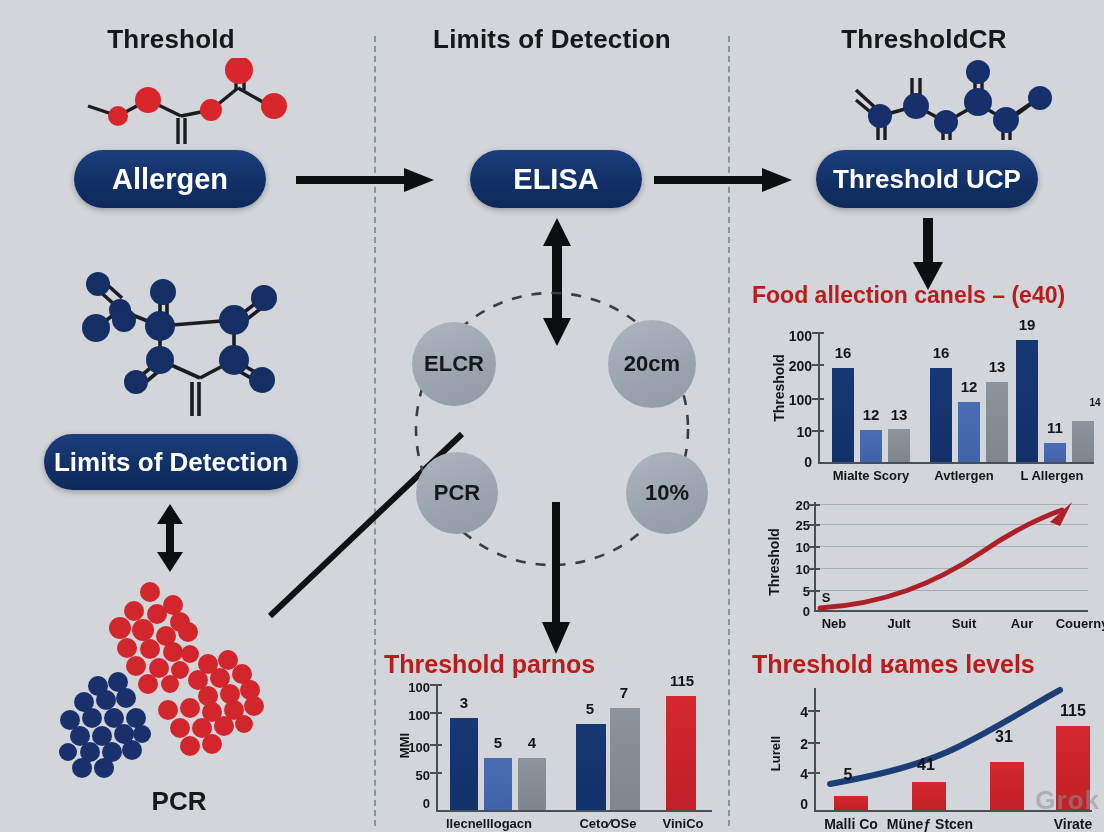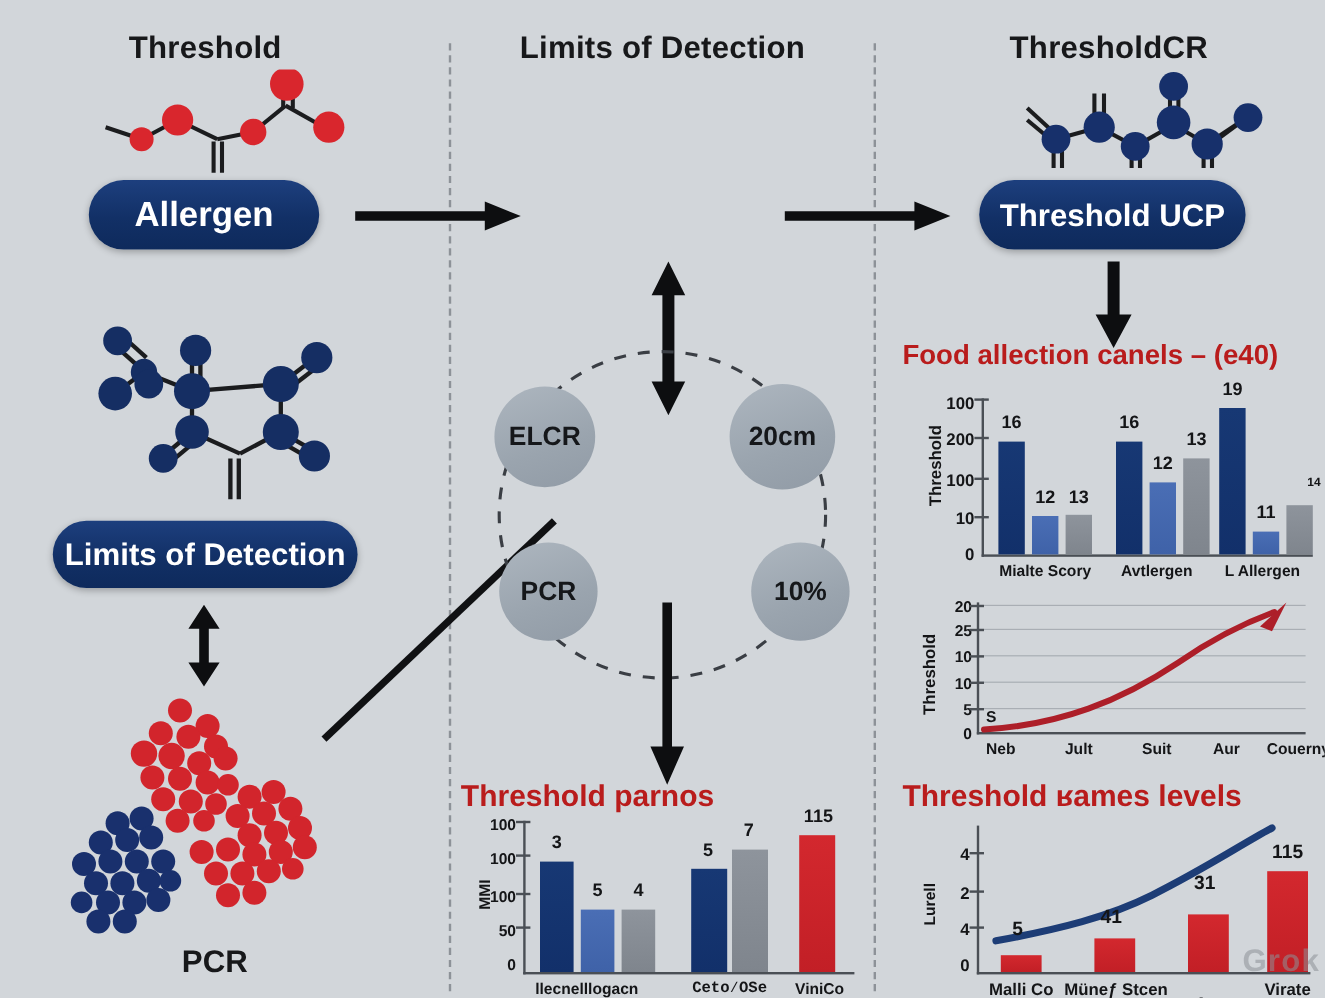--- a/index.html
+++ b/index.html
@@ -267,20 +267,23 @@
   <div class="caption-bold" style="left:64px; top:786px; width:230px;">PCR</div>
 
   <svg class="abs" style="left:262px; top:424px;" width="210" height="200" viewBox="0 0 210 200">
     <line x1="8" y1="192" x2="200" y2="10" stroke="#101113" stroke-width="6"></line>
   </svg>
 
   <svg class="arrow-svg" style="left:296px; top:165px;" width="140" height="30" viewBox="0 0 140 30">
     <path d="M0 11 L108 11 L108 3 L138 15 L108 27 L108 19 L0 19 Z" fill="#0d0e10"></path>
   </svg>
 
+  <div class="pill lg abs" style="left:470px; top:150px; width:172px; height:58px;">
+    <span>ELISA</span>
+  </div>
 
   <svg class="arrow-svg" style="left:536px; top:218px;" width="42" height="128" viewBox="0 0 42 128">
     <path d="M21 0 L35 28 L26 28 L26 100 L35 100 L21 128 L7 100 L16 100 L16 28 L7 28 Z" fill="#0d0e10"></path>
   </svg>
 
   <svg class="abs" style="left:392px; top:286px;" width="320" height="286" viewBox="0 0 320 286">
     <circle cx="160" cy="143" r="136" fill="none" stroke="#3a3e44" stroke-width="2.6" stroke-dasharray="10 10"></circle>
   </svg>
 
 
@@ -329,21 +332,21 @@
     <div class="bar red" style="left:282px; top:46px; width:30px; height:114px;"></div>
 
     <div class="bar-val" style="left:62px; top:44px; width:36px; font-size:15px;">3</div>
     <div class="bar-val" style="left:96px; top:84px; width:36px; font-size:15px;">5</div>
     <div class="bar-val" style="left:130px; top:84px; width:36px; font-size:15px;">4</div>
     <div class="bar-val" style="left:188px; top:50px; width:36px; font-size:15px;">5</div>
     <div class="bar-val" style="left:222px; top:34px; width:36px; font-size:15px;">7</div>
     <div class="bar-val" style="left:278px; top:22px; width:40px; font-size:15px;">115</div>
 
     <div class="xtick-lbl" style="left:46px; top:166px; width:118px; font-size:13px;">llecnelllogacn</div>
-    <div class="xtick-lbl" style="left:176px; top:166px; width:96px; font-size:13px;font-family:Liberation Mono, monospace;">Ceto∕OSe</div>
+    <div class="xtick-lbl" style="left:176px; top:166px; width:96px; font-size:13px;">Ceto∕OSe</div>
     <div class="xtick-lbl" style="left:266px; top:166px; width:66px; font-size:13px;">ViniCo</div>
   </div>
 
   <svg class="arrow-svg" style="left:654px; top:165px;" width="140" height="30" viewBox="0 0 140 30">
     <path d="M0 11 L108 11 L108 3 L138 15 L108 27 L108 19 L0 19 Z" fill="#0d0e10"></path>
   </svg>
 
   <svg class="molecule" style="left:846px; top:60px;" width="210" height="80" viewBox="0 0 210 80">
     <g stroke="#1b1c1e" stroke-width="3.4" fill="none">
       <path d="M10 30 L34 52"></path>

